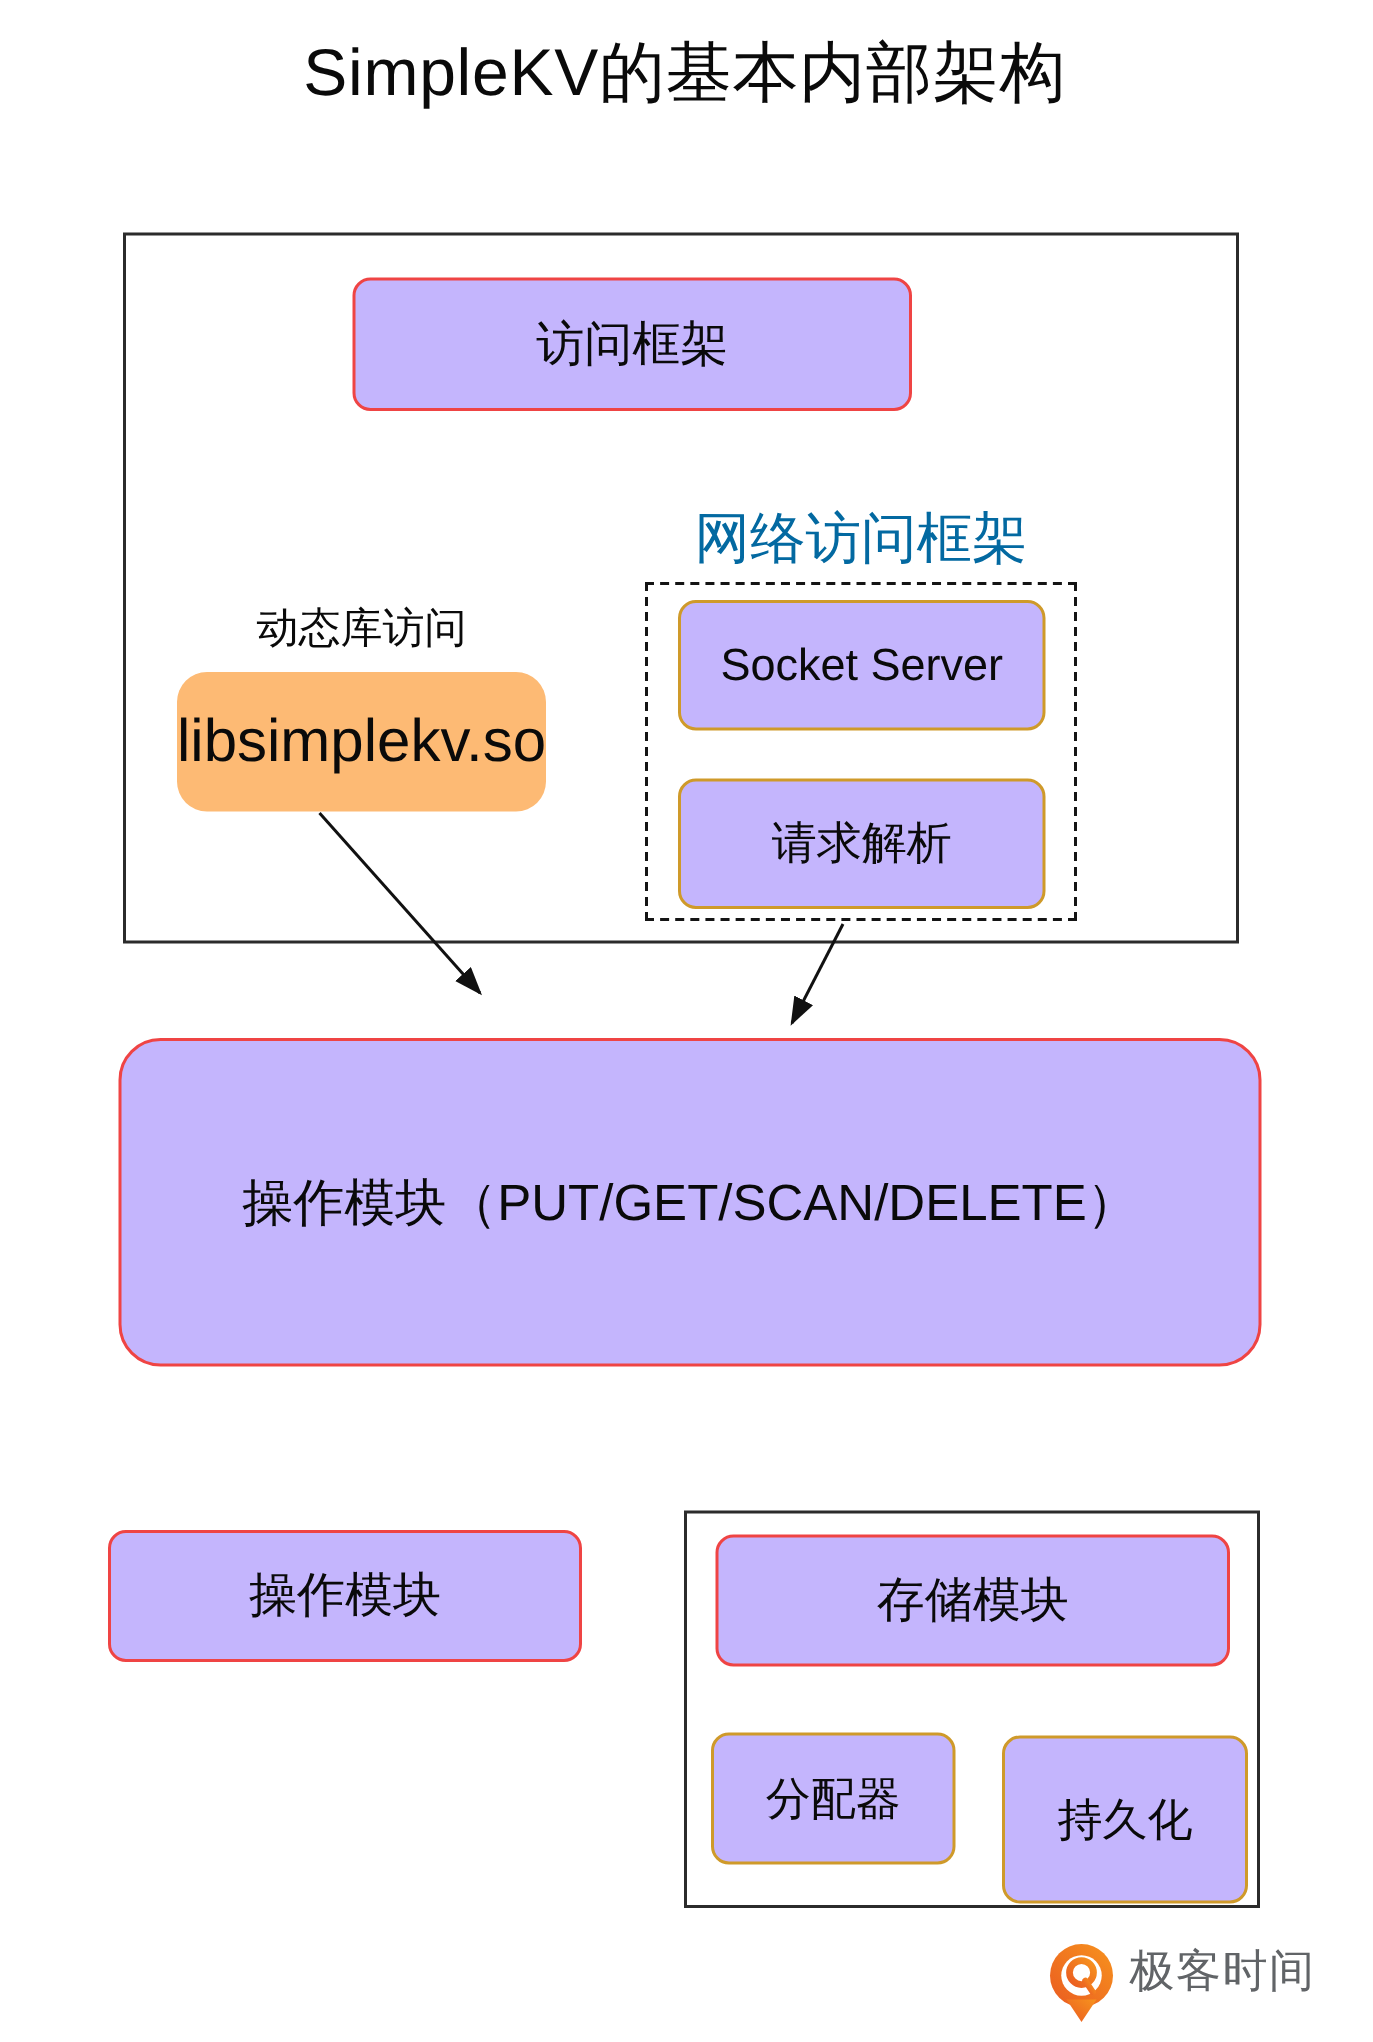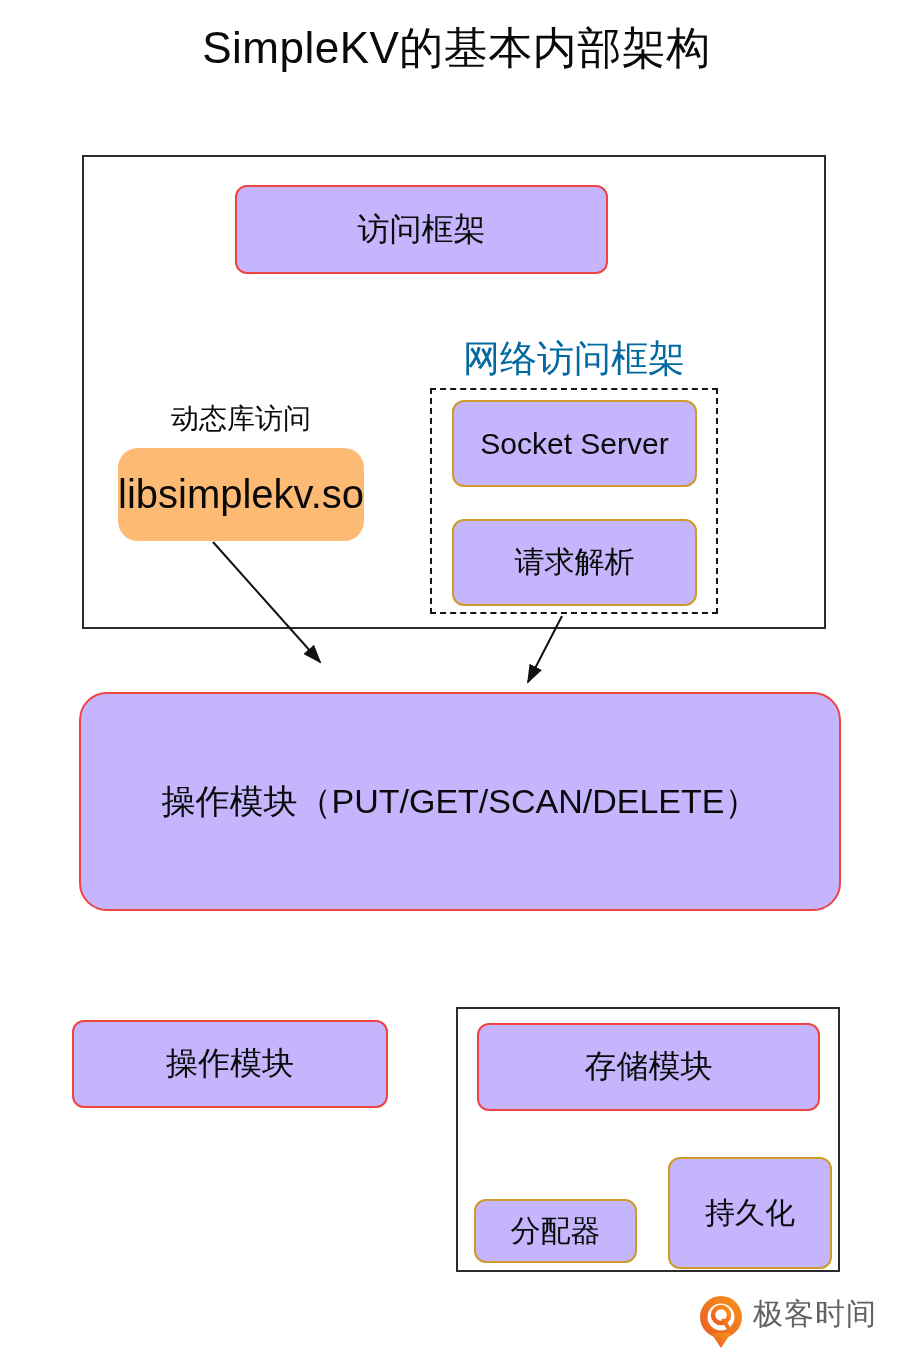--- a/index.html
+++ b/index.html
@@ -61,21 +61,21 @@
   .request-box { left: 452px; top: 519px; width: 245px; height: 87px; font-size: 30px; }
 
   .op-box {
     left: 79px; top: 692px; width: 762px; height: 219px;
     border-radius: 28px;
     font-size: 34px;
   }
 
   .index-box   { left: 72px;  top: 1020px; width: 316px; height: 88px; font-size: 32px; }
   .storage-box { left: 477px; top: 1023px; width: 343px; height: 88px; font-size: 32px; }
-  .alloc-box   { left: 474px; top: 1155px; width: 163px; height: 64px; font-size: 30px; margin-top: 44px; }
+  .alloc-box   { left: 474px; top: 1155px; width: 163px; height: 88px; font-size: 30px; }
   .persist-box { left: 668px; top: 1157px; width: 164px; height: 112px; font-size: 30px; }
 
   .arrow-layer { left: 0; top: 0; width: 915px; height: 1361px; pointer-events: none; }
 
   .logo { left: 697px; top: 1294px; width: 200px; height: 58px;
           display: flex; align-items: flex-start; }
   .logo-icon { width: 48px; height: 56px; flex: 0 0 auto; }
   .logo-text {
     margin-left: 8px;
     font-size: 30px;

